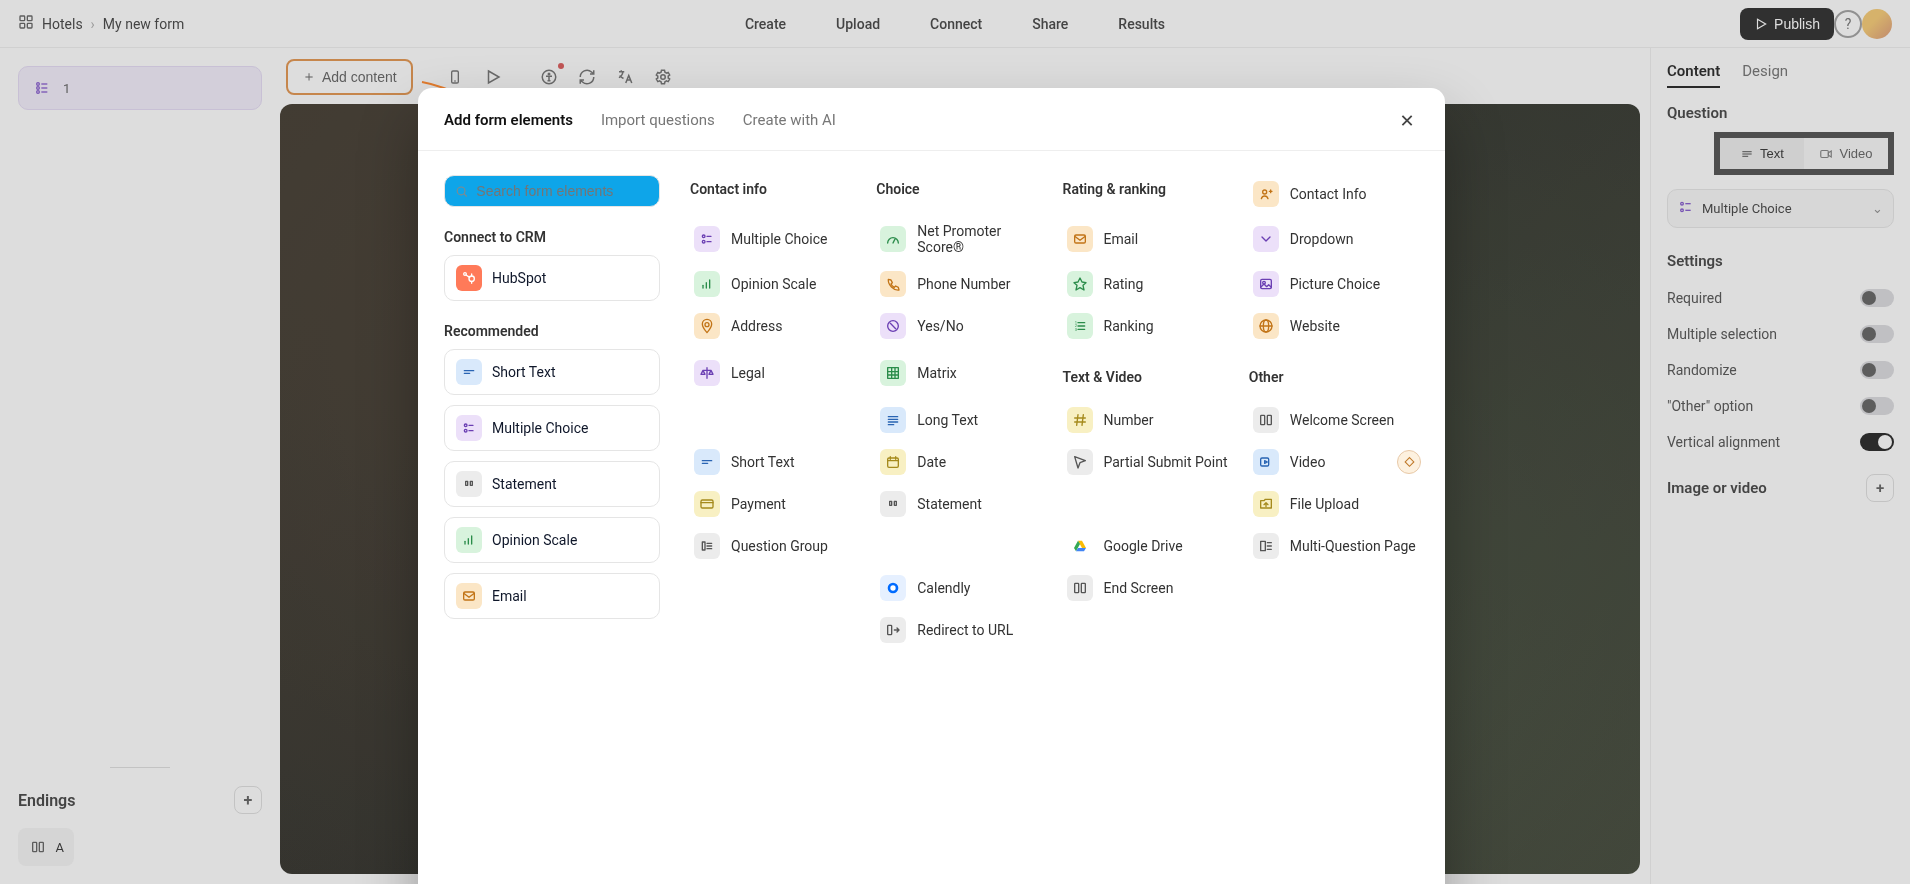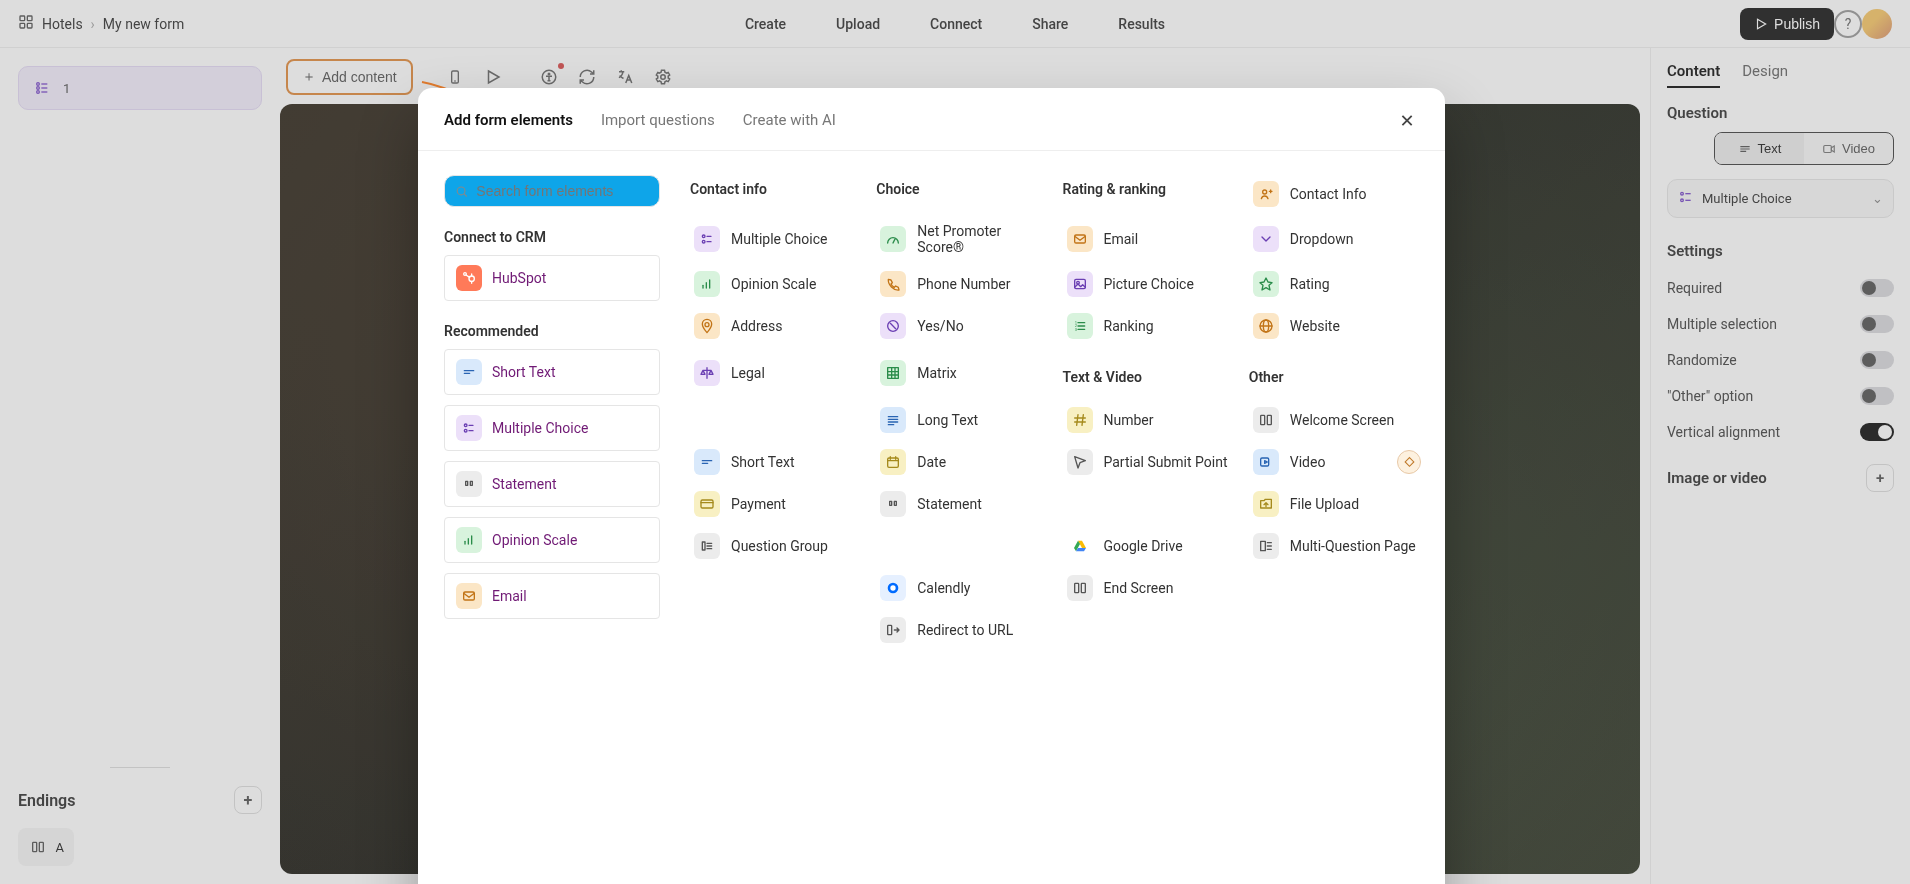--- a/index.html
+++ b/index.html
@@ -49,21 +49,21 @@
 .tb-sep { flex:0 0 8px; }
 .dot-badge { position:relative;}
 .dot-badge::after{content:''; position:absolute; top:0; right:-1px; width:6px; height:6px; background:#d94a4a; border-radius:50%;}
 .canvas { margin-top:8px; border-radius:12px; overflow:hidden; height:calc(100% - 56px); background:#1b1b16; background-image: radial-gradient(circle at 20% 30%, rgba(80,60,40,0.4), transparent 50%), radial-gradient(circle at 80% 70%, rgba(70,90,60,0.35), transparent 60%), linear-gradient(135deg,#2a241a 0%, #1a1b15 50%, #2b2f22 100%);} 
 
 .right-panel { width:260px; border-left:1px solid #eee; padding:14px 16px; }
 .rp-tabs { display:flex; gap:22px; font-size:15px; margin-bottom:16px;}
 .rp-tab { cursor:pointer; color:#666; padding-bottom:6px;}
 .rp-tab.active { color:#111; font-weight:600; border-bottom:2px solid #111;}
 .rp-section-title { font-size:15px; font-weight:600; margin:10px 0 10px; color:#333;}
-.rp-seg { display:flex; border:1px solid #404040; border-radius:8px; overflow:hidden; background:#f7f7f7;margin-left:47px;}
+.rp-seg { display:flex; border:6px solid #404040; border-radius:0; overflow:hidden; background:#f7f7f7;margin-left:47px;}
 .rp-seg button { flex:1; padding:8px; border:none; background:transparent; font-size:13px; color:#555; display:flex; align-items:center; justify-content:center; gap:6px; cursor:pointer;}
 .rp-seg button.active { background:#ededed; color:#222; font-weight:500;}
 .rp-select { margin-top:14px; width:100%; border:1px solid #e5e5e5; background:#f7f7f7; border-radius:10px; padding:9px 10px; display:flex; align-items:center; gap:8px; color:#333; cursor:pointer; position:relative;}
 .rp-select .chev { margin-left:auto; color:#888;}
 .rp-toggle-row { display:flex; justify-content:space-between; align-items:center; padding:9px 0; font-size:14px; color:#444;}
 .toggle { width:34px; height:18px; border-radius:10px; background:#d8d8dc; position:relative; cursor:pointer;}
 .toggle .knob { position:absolute; top:2px; left:2px; width:14px; height:14px; background:#555; border-radius:50%; transition:left .15s, background .15s;}
 .toggle.on { background:#111;}
 .toggle.on .knob { left:18px; background:#fff;}
 .rp-image-row { display:flex; justify-content:space-between; align-items:center; margin-top:14px; font-size:15px; font-weight:600; color:#333;gap:8px;}
@@ -75,21 +75,21 @@
 .modal-head { padding:20px 26px 10px; display:flex; align-items:center; gap:28px;}
 .modal-tab { font-size:15px; color:#777; cursor:pointer;}
 .modal-tab.active { color:#111; font-weight:600;}
 .modal-close { margin-left:auto; width:24px; height:24px; display:flex; align-items:center; justify-content:center; cursor:pointer; color:#444; font-size:18px;}
 .modal-hr { height:1px; background:#eee; margin-top:8px;}
 .modal-body { display:flex; padding:24px 20px 24px 26px; gap:30px; flex:1; background:#fff;}
 .m-left { width:216px; }
 .m-search { display:flex; align-items:center; gap:8px; border:1px solid #e5e5e5; background:#0ea5e9; border-radius:10px; padding:7px 10px; color:#888;}
 .m-search input { border:none; background:transparent; outline:none; font-size:14px; color:#333; width:100%;}
 .m-sub { font-weight:600; font-size:14px; color:#333; margin:22px 0 10px;}
-.m-card { border:1px solid #e5e5e5; border-radius:4px; padding:9px 11px; display:flex; align-items:center; gap:10px; font-size:14px; color:#701a75; cursor:pointer; background:#fff;}
+.m-card { border:1px solid #e5e5e5; border-radius:10px; padding:9px 11px; display:flex; align-items:center; gap:10px; font-size:14px; color:#0f172a; cursor:pointer; background:#fff;}
 .m-card + .m-card { margin-top:10px;}
 .m-ic { width:26px; height:26px; border-radius:6px; display:flex; align-items:center; justify-content:center; font-size:13px; flex-shrink:0;}
 .m-right { flex:1; display:grid; grid-template-columns:repeat(4,1fr); column-gap:10px; row-gap:4px; align-content:start;}
 .m-col-title { font-weight:600; font-size:14px; color:#333; padding:6px 0 12px;}
 .m-item { display:flex; align-items:center; gap:11px; padding:6px 4px; font-size:14px; color:#333; cursor:pointer; border-radius:8px; position:relative;}
 .m-item .m-ic { width:26px; height:26px;}
 .premium-badge { margin-left:auto; width:24px; height:24px; border-radius:50%; border:1px solid #e8c9a8; background:#fdf1df; display:flex; align-items:center; justify-content:center;}
 .premium-badge svg{width:13px;height:13px;stroke:#c07a2a;fill:none;stroke-width:2;}
 
 
@@ -451,36 +451,36 @@
 
       <div class="m-item">
           <span class="m-ic ic-orange">
             <svg viewBox="0 0 24 24">
               <path d="M5 5l4 1 2 4-2 2c1 2 3 4 5 5l2-2 4 2 1 4c-8 1-17-8-16-16z"></path>
             </svg>
           </span>
           <span>Phone Number</span>
         </div>
       <div class="m-item">
+          <span class="m-ic ic-green">
+            <svg viewBox="0 0 24 24">
+              <polygon points="12 3 15 9 21 10 16.5 14 18 21 12 17.5 6 21 7.5 14 3 10 9 9"></polygon>
+            </svg>
+          </span>
+          <span>Rating</span>
+        </div>
+      <div class="m-item">
           <span class="m-ic ic-purple">
             <svg viewBox="0 0 24 24">
               <rect x="4" y="5" width="16" height="14" rx="2"></rect>
               <circle cx="9" cy="10" r="2"></circle>
               <path d="M4 17l5-5 4 4 3-3 4 4"></path>
             </svg>
           </span>
           <span>Picture Choice</span>
-        </div>
-      <div class="m-item">
-          <span class="m-ic ic-green">
-            <svg viewBox="0 0 24 24">
-              <polygon points="12 3 15 9 21 10 16.5 14 18 21 12 17.5 6 21 7.5 14 3 10 9 9"></polygon>
-            </svg>
-          </span>
-          <span>Rating</span>
         </div>
 
       <div class="m-item">
           <span class="m-ic ic-orange">
             <svg viewBox="0 0 24 24">
               <circle cx="12" cy="10" r="3"></circle>
               <path d="M12 2c4 0 7 3 7 7 0 5-7 13-7 13S5 14 5 9c0-4 3-7 7-7z"></path>
             </svg>
           </span>
           <span>Address</span>

